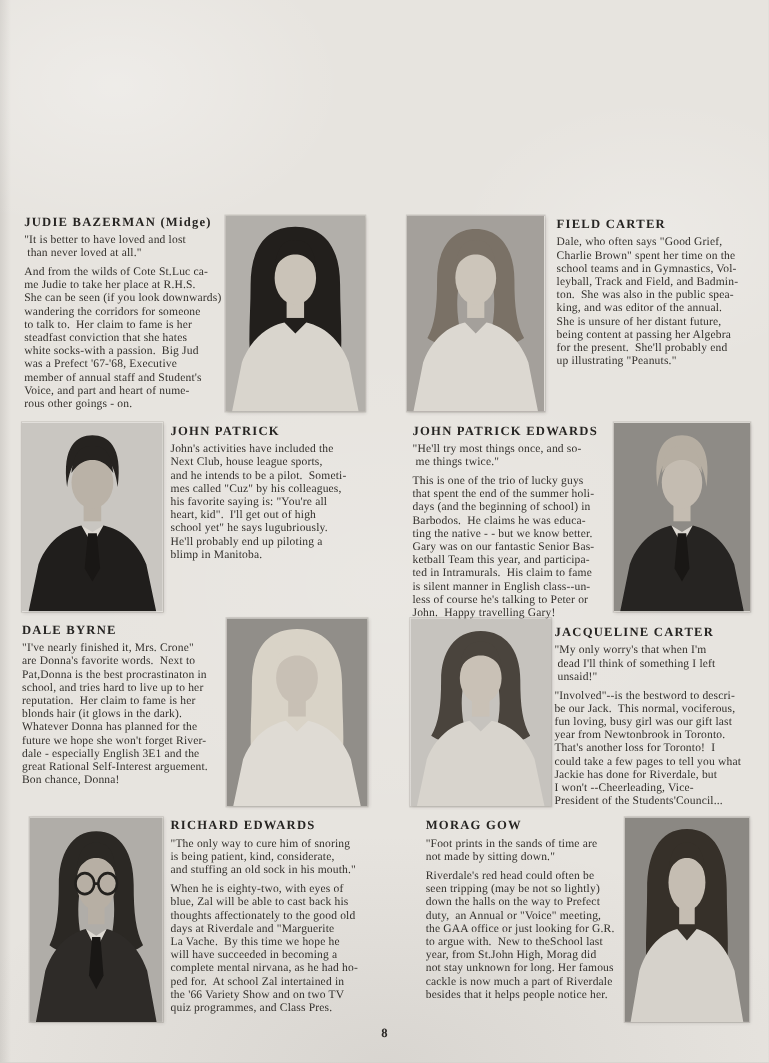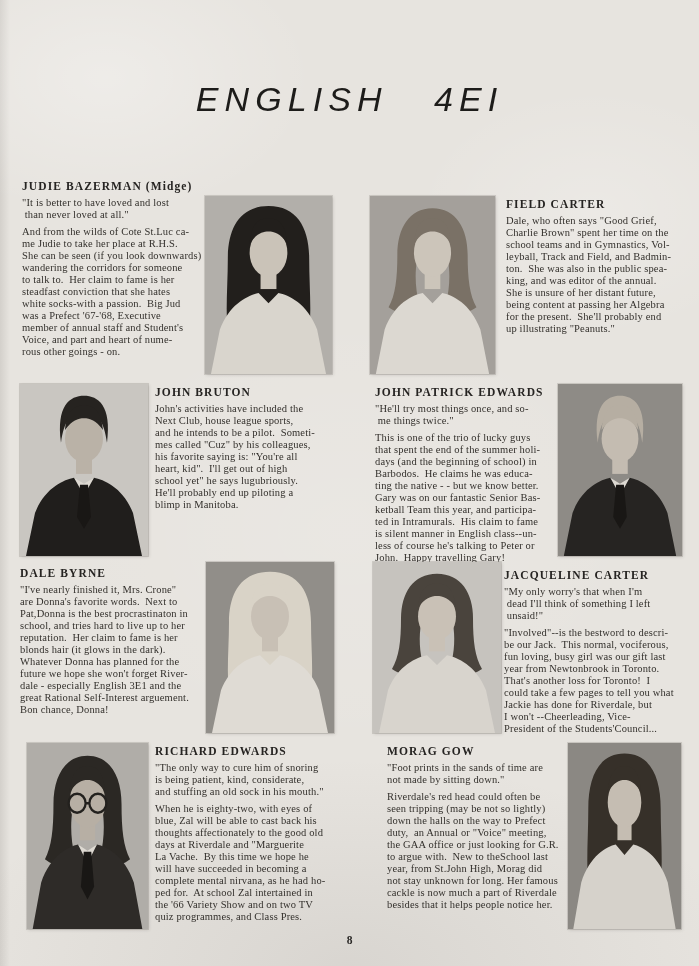--- a/index.html
+++ b/index.html
@@ -45,23 +45,22 @@
   .pagenum{
     position:absolute; left:0; right:0; top:934px;
     text-align:center; font-size:11.5px; font-weight:700; color:#2a2826;
   }
 </style>
 </head>
 <body>
 
 <div class="page">
 
-  <h1 class="title">ENGLISH 4EI</h1>
-
-  <section class="entry" style="left:22px;top:180px;">
+
+  <section class="entry" style="left:22px;top:196px;">
     <h2 class="name">JUDIE BAZERMAN (Midge)</h2>
     <p class="quote">"It is better to have loved and lost
  than never loved at all."</p>
     <p class="bio">And from the wilds of Cote St.Luc ca-
 me Judie to take her place at R.H.S.
 She can be seen (if you look downwards)
 wandering the corridors for someone
 to talk to.  Her claim to fame is her
 steadfast conviction that she hates
 white socks-with a passion.  Big Jud
@@ -80,21 +79,21 @@
 leyball, Track and Field, and Badmin-
 ton.  She was also in the public spea-
 king, and was editor of the annual.
 She is unsure of her distant future,
 being content at passing her Algebra
 for the present.  She'll probably end
 up illustrating "Peanuts."</p>
   </section>
 
   <section class="entry" style="left:155px;top:386px;">
-    <h2 class="name">JOHN BRUTON</h2>
+    <h2 class="name">JOHN PATRICK</h2>
     <p class="quote"></p>
     <p class="bio">John's activities have included the
 Next Club, house league sports,
 and he intends to be a pilot.  Someti-
 mes called "Cuz" by his colleagues,
 his favorite saying is: "You're all
 heart, kid".  I'll get out of high
 school yet" he says lugubriously.
 He'll probably end up piloting a
 blimp in Manitoba.</p>

